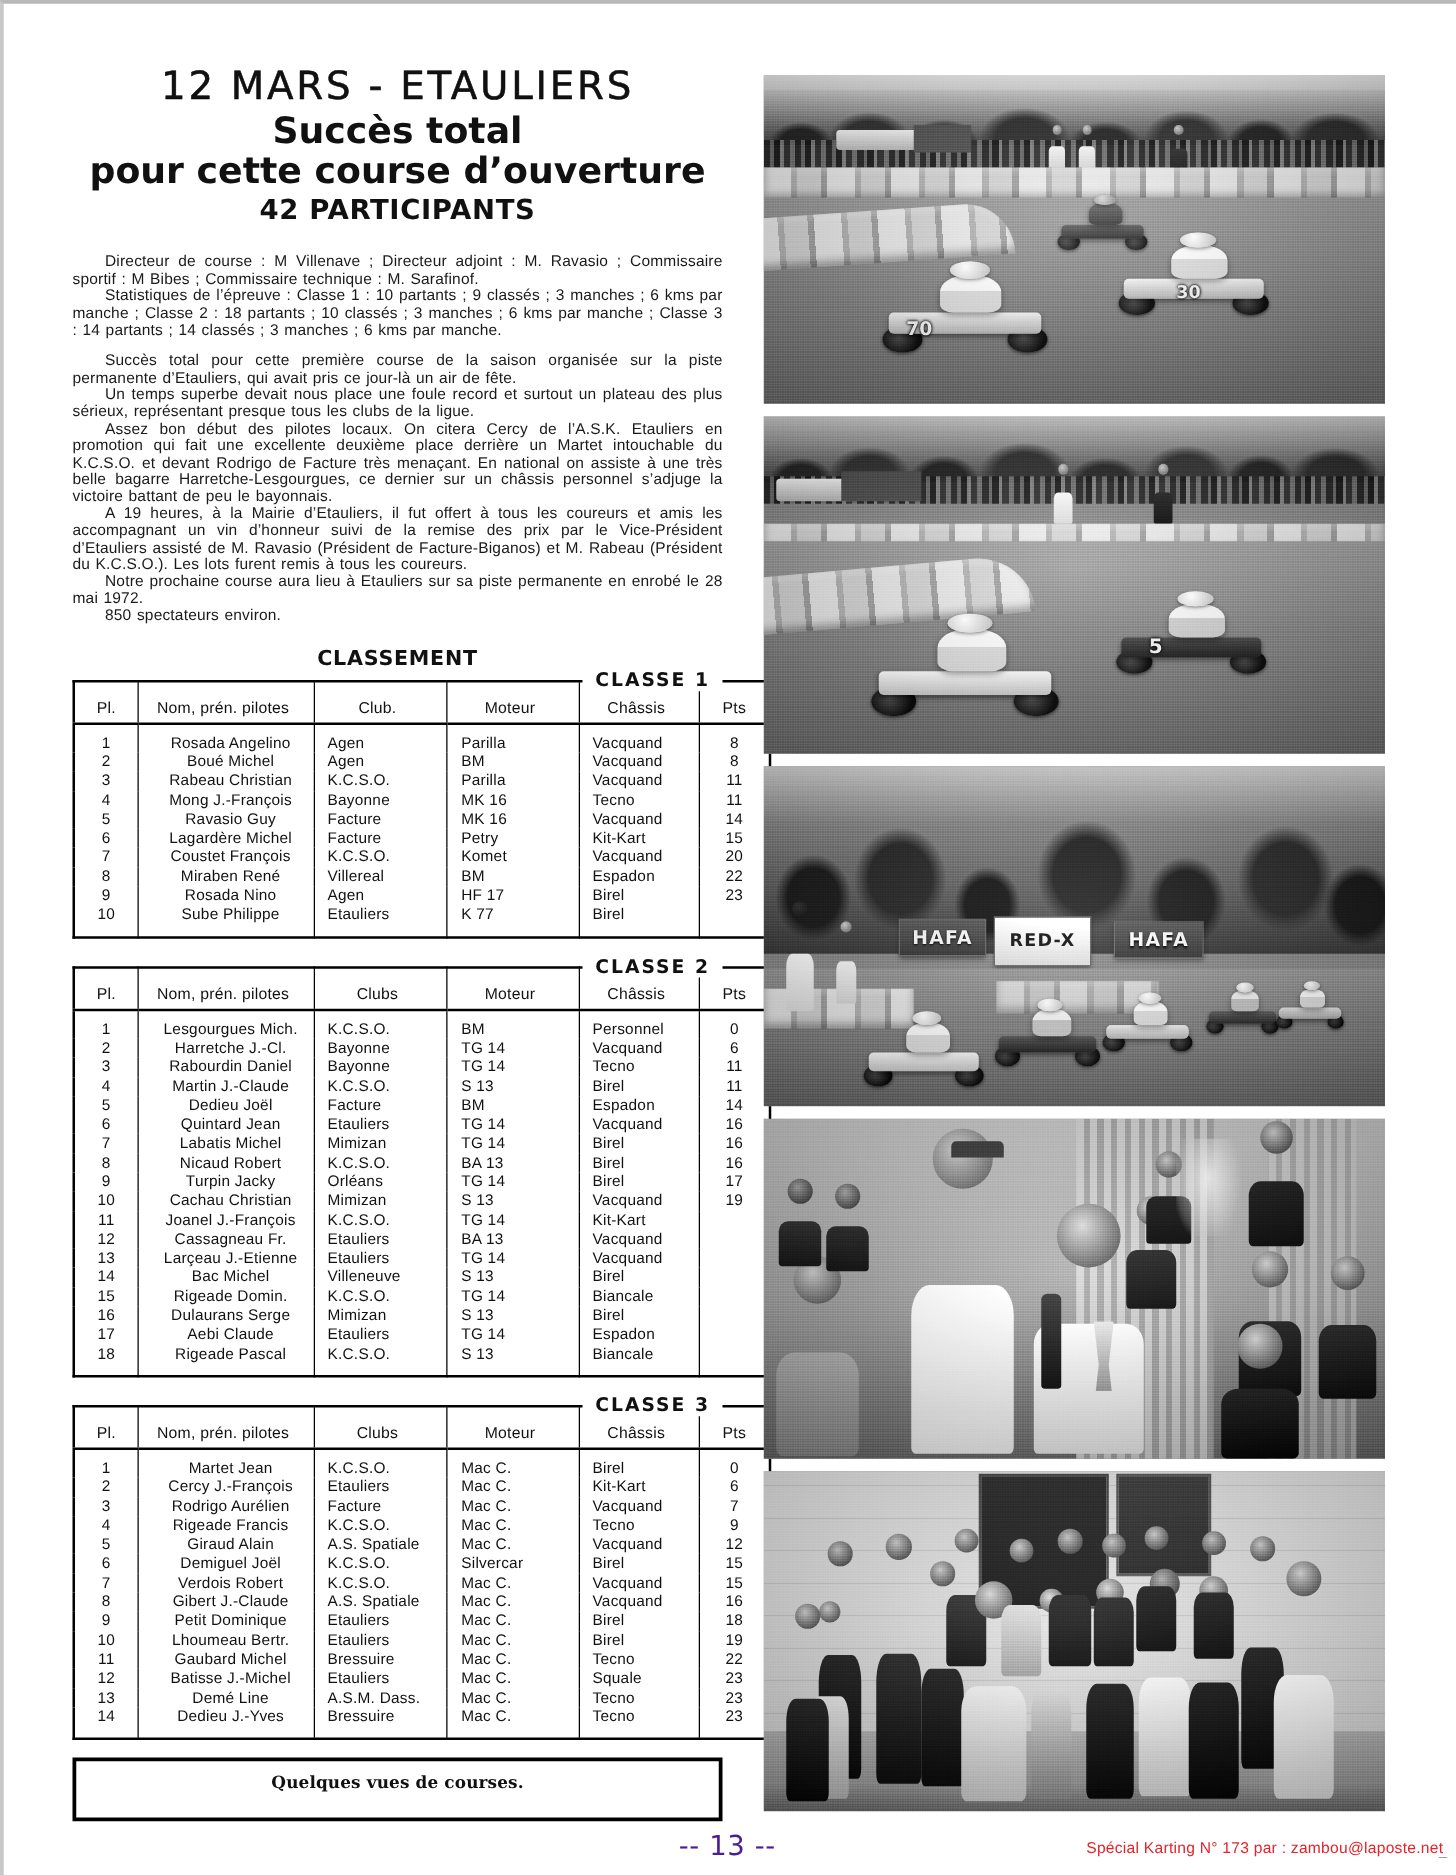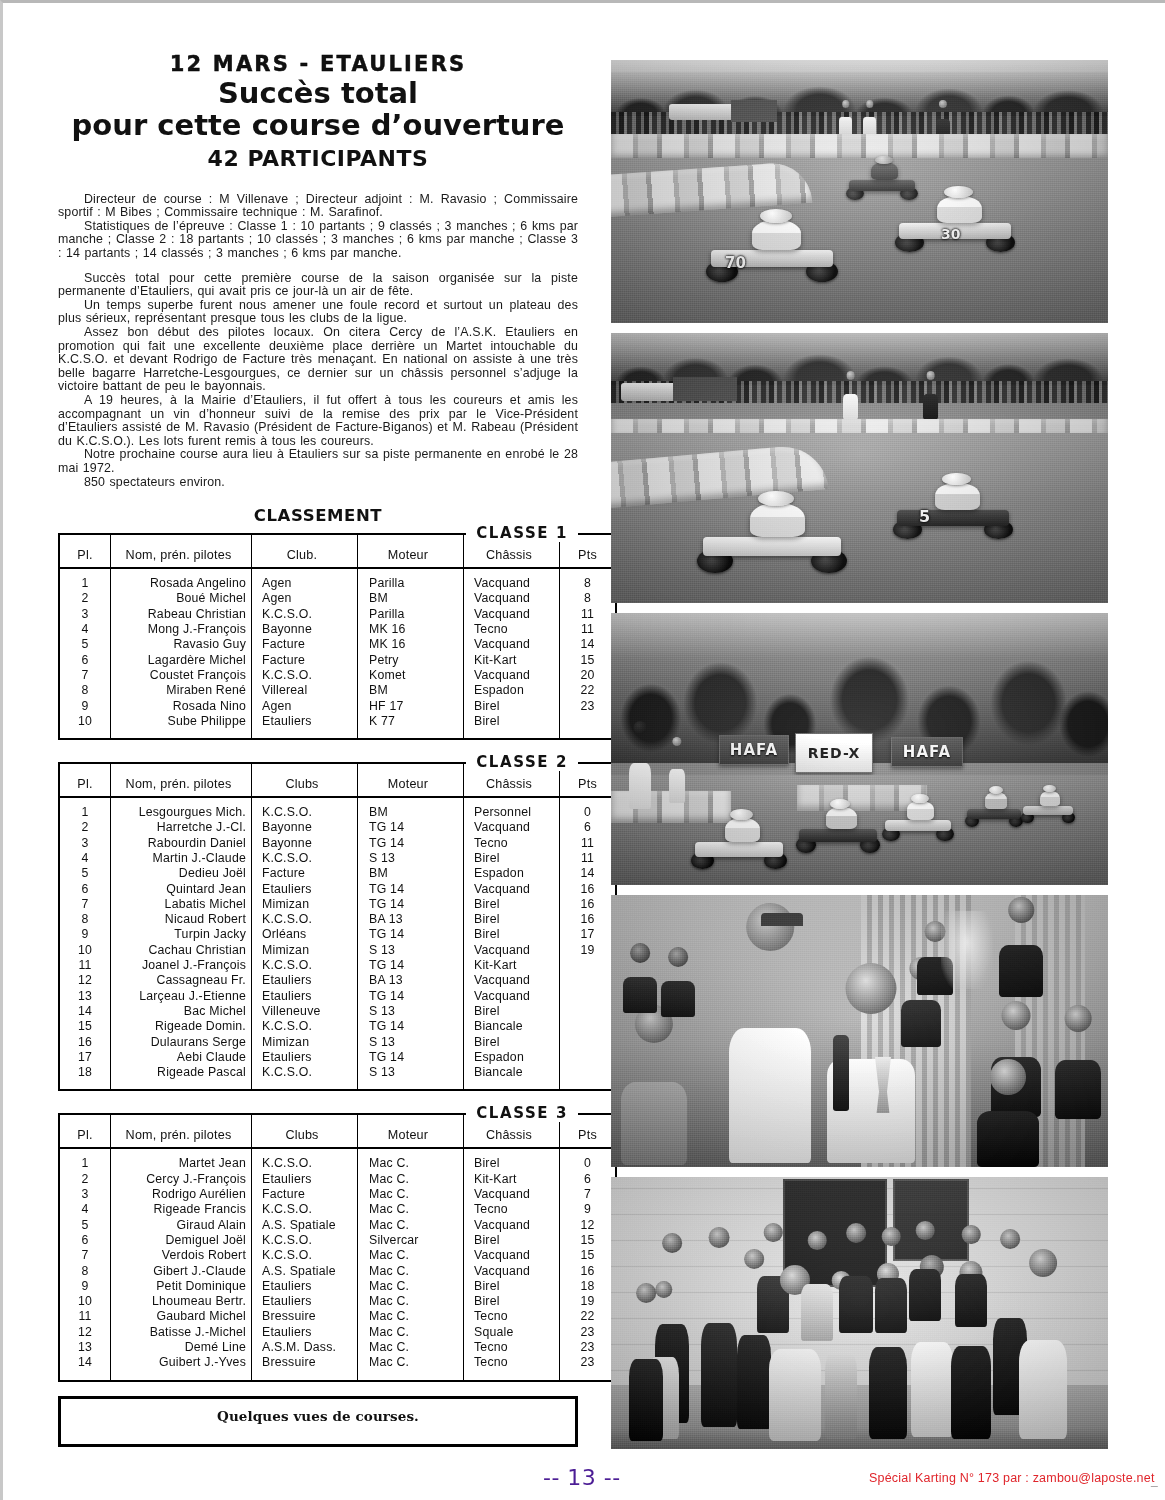--- a/index.html
+++ b/index.html
@@ -19,21 +19,21 @@
     box-sizing:border-box;
   }
 
   
   .left-col{
     position:absolute;left:55px;top:50px;width:520px;
   }
 
   .headline{ text-align:center; }
   .hl1{
-    font-size:21px;font-weight:bold;letter-spacing:2.2px;
+    font-size:31px;font-weight:normal;letter-spacing:2.2px;
     font-family:"DejaVu Sans", sans-serif;
     line-height:1.05;margin:0 0 3px 0;
     -webkit-text-stroke:0.4px #000;
   }
   .hl2{
     font-size:29px;font-weight:bold;line-height:1.08;margin:0 0 1px 0;
     font-family:"DejaVu Sans", sans-serif;
   }
   .hl3{
     font-size:29px;font-weight:bold;line-height:1.08;margin:0 0 4px 0;
@@ -105,21 +105,21 @@
     padding-top:8px;
     font-size:12.6px;
   }
   table.rank tbody td{
     height:15.3px;line-height:15.3px;
     vertical-align:middle;
   }
   table.rank tbody tr:first-child td{ padding-top:7px; }
   table.rank tbody tr:last-child td{ padding-bottom:9px; }
   .c-pl{ width:40px; text-align:center; }
-  .c-nom{ width:135px; text-align:right; padding-left:12px!important;}
+  .c-nom{ width:135px; text-align:center; padding-left:12px!important;}
   .c-club{ width:100px; text-align:left; padding-left:10px!important;}
   .c-mot{ width:100px; text-align:left; padding-left:11px!important;}
   .c-chs{ width:90px; text-align:left; padding-left:10px!important;}
   .c-pts{ width:45px; text-align:center; }
   thead .c-nom,thead .c-club,thead .c-mot,thead .c-chs{ text-align:center; padding-left:0!important;}
 
   
   .caption-box{
     width:520px;
     border:3px solid #000;
@@ -296,21 +296,21 @@
       <div class="hl1">12  MARS - ETAULIERS</div>
       <div class="hl2">Succès  total</div>
       <div class="hl3">pour cette course d’ouverture</div>
       <div class="hl4">42  PARTICIPANTS</div>
     </div>
 
     <div class="body-text">
       <p>Directeur de course : M Villenave ; Directeur adjoint : M. Ravasio ; Commissaire sportif : M Bibes ; Commissaire technique : M. Sarafinof.</p>
       <p>Statistiques de l’épreuve : Classe 1 : 10 partants ; 9 classés ; 3 manches ; 6 kms par manche ; Classe 2 : 18 partants ; 10 classés ; 3 manches ; 6 kms par manche ; Classe 3 : 14 partants ; 14 classés ; 3 manches ; 6 kms par manche.</p>
       <p class="gap">Succès total pour cette première course de la saison organisée sur la piste permanente d’Etauliers, qui avait pris ce jour-là un air de fête.</p>
-      <p>Un temps superbe furent nous amener une foule record et surtout un plateau des plus sérieux, représentant presque tous les clubs de la ligue.</p>
+      <p>Un temps superbe devait nous place une foule record et surtout un plateau des plus sérieux, représentant presque tous les clubs de la ligue.</p>
       <p>Assez bon début des pilotes locaux. On citera Cercy de l’A.S.K. Etauliers en promotion qui fait une excellente deuxième place derrière un Martet intouchable du K.C.S.O. et devant Rodrigo de Facture très menaçant. En national on assiste à une très belle bagarre Harretche-Lesgourgues, ce dernier sur un châssis personnel s’adjuge la victoire battant de peu le bayonnais.</p>
       <p>A 19 heures, à la Mairie d’Etauliers, il fut offert à tous les coureurs et amis les accompagnant un vin d’honneur suivi de la remise des prix par le Vice-Président d’Etauliers assisté de M. Ravasio (Président de Facture-Biganos) et M. Rabeau (Président du K.C.S.O.). Les lots furent remis à tous les coureurs.</p>
       <p>Notre prochaine course aura lieu à Etauliers sur sa piste permanente en enrobé le 28 mai 1972.</p>
       <p>850 spectateurs environ.</p>
     </div>
 
     <div class="classement-title">CLASSEMENT</div>
 
     <div class="tblwrap">
       <div class="tbl-legend">
@@ -691,21 +691,21 @@
             <tr>
               <td class="c-pl">13</td>
               <td class="c-nom">Demé Line</td>
               <td class="c-club">A.S.M. Dass.</td>
               <td class="c-mot">Mac  C.</td>
               <td class="c-chs">Tecno</td>
               <td class="c-pts">23</td>
             </tr>
             <tr>
               <td class="c-pl">14</td>
-              <td class="c-nom">Guibert  J.-Yves</td>
+              <td class="c-nom">Dedieu  J.-Yves</td>
               <td class="c-club">Bressuire</td>
               <td class="c-mot">Mac  C.</td>
               <td class="c-chs">Tecno</td>
               <td class="c-pts">23</td>
             </tr>
           </tbody>
       </table>
     </div>
 
     <div class="caption-box">

